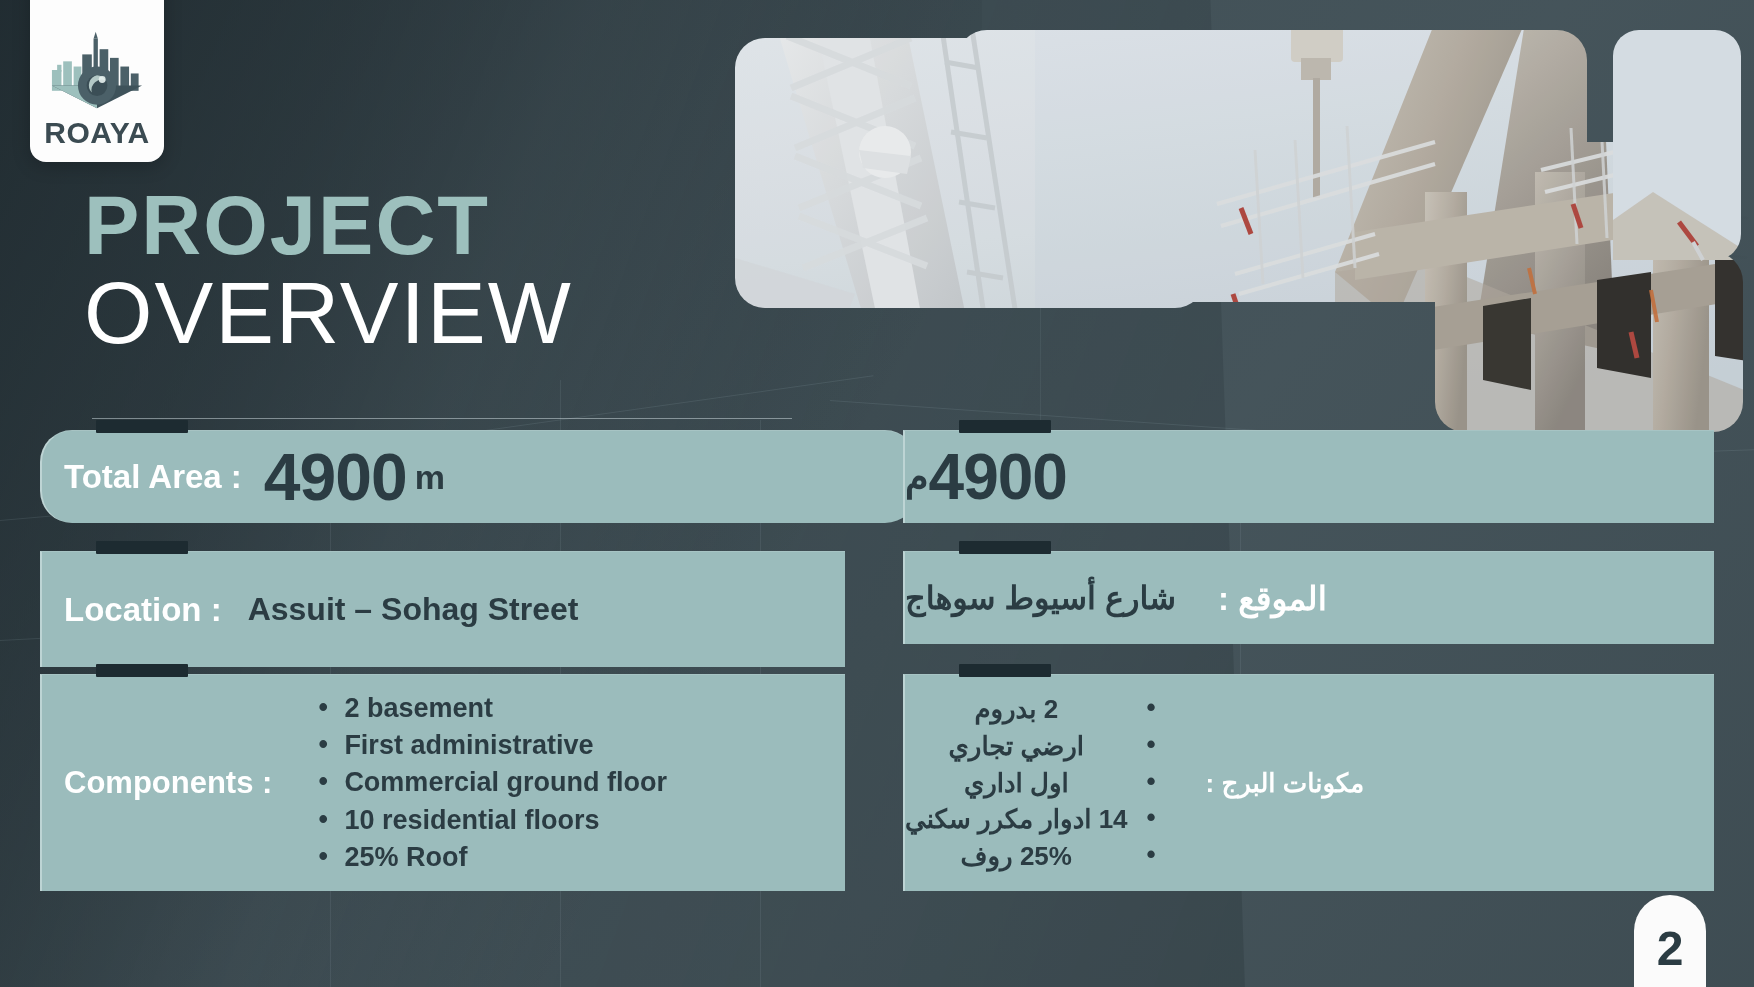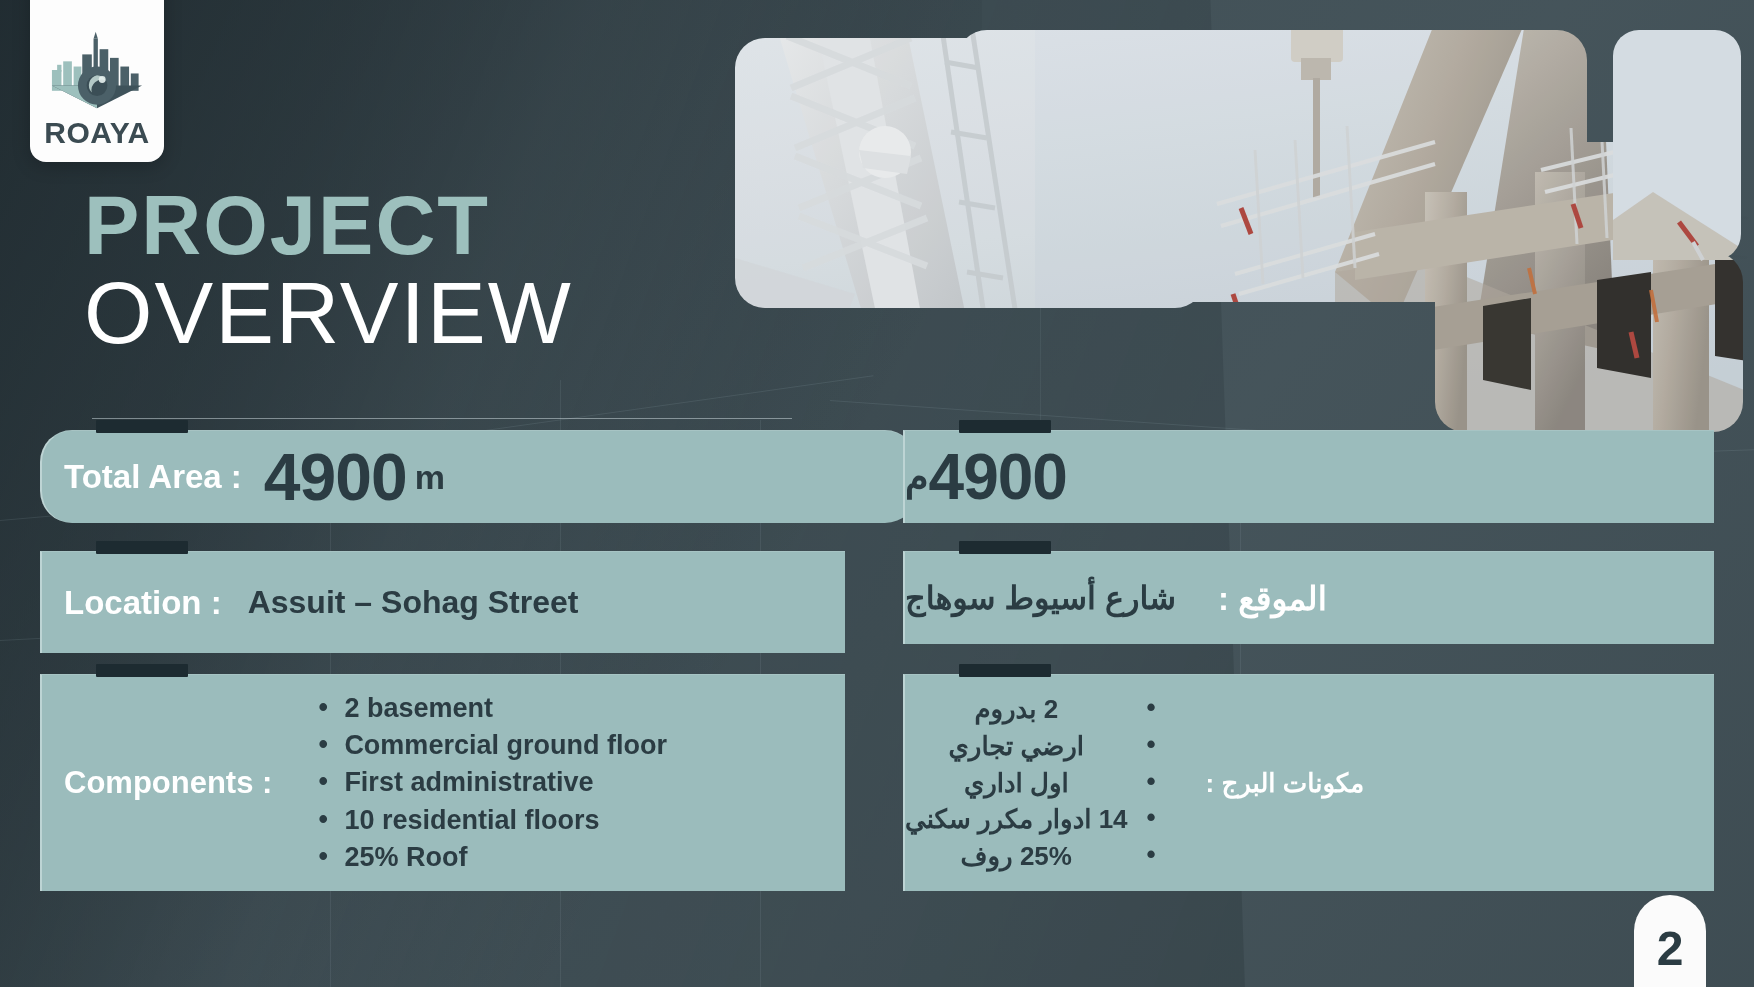--- a/index.html
+++ b/index.html
@@ -116,21 +116,21 @@
   .area-label    { font-size:33px; }
   .area-num      { font-size:66px; line-height:1; margin-left:22px; letter-spacing:-1px; }
   .area-unit     { font-size:34px; margin-left:8px; }
 
   .ar-label      { font-size:33px; color:#fff; font-weight:bold; white-space:nowrap; }
   .ar-num        { font-size:64px; color:#2b3c43; font-weight:bold; line-height:1;
                    margin-right:44px; letter-spacing:-1px; }
   .ar-unit       { font-size:38px; color:#2b3c43; font-weight:bold; }
 
   
-  #bar-loc       { left:40px;  top:551px; width:805px; height:102px; padding-left:22px; }
+  #bar-loc       { left:40px;  top:551px; width:805px; height:116px; padding-left:22px; }
   #bar-loc-ar    { left:903px; top:551px; width:811px; height:93px; padding-right:22px;
                    justify-content:flex-end; direction:rtl; }
   .loc-label     { font-size:33px; }
   .loc-val       { font-size:32px; margin-left:26px; }
   .loc-val-ar    { font-size:32px; color:#2b3c43; font-weight:bold; margin-right:42px; white-space:nowrap; }
 
   
   #bar-comp      { left:40px;  top:674px; width:805px; height:217px; padding-left:22px; }
   #bar-comp-ar   { left:903px; top:674px; width:811px; height:217px; padding-right:22px;
                    justify-content:flex-end; direction:rtl; }
@@ -389,22 +389,22 @@
     <span class="tab"></span>
     <span class="ar-label">الموقع :</span>
     <span class="loc-val-ar">شارع أسيوط سوهاج</span>
   </div>
 
   <div class="bar" id="bar-comp">
     <span class="tab"></span>
     <span class="lbl-en comp-label">Components :</span>
     <ul class="comp-list">
       <li>2 basement</li>
+      <li>First administrative</li>
       <li>Commercial ground floor</li>
-      <li>First administrative</li>
       <li>10 residential floors</li>
       <li>25% Roof</li>
     </ul>
   </div>
 
   <div class="bar rtl" id="bar-comp-ar">
     <span class="tab"></span>
     <span class="comp-label-ar">مكونات البرج :</span>
     <ul class="comp-list-ar">
       <li>2 بدروم</li>

